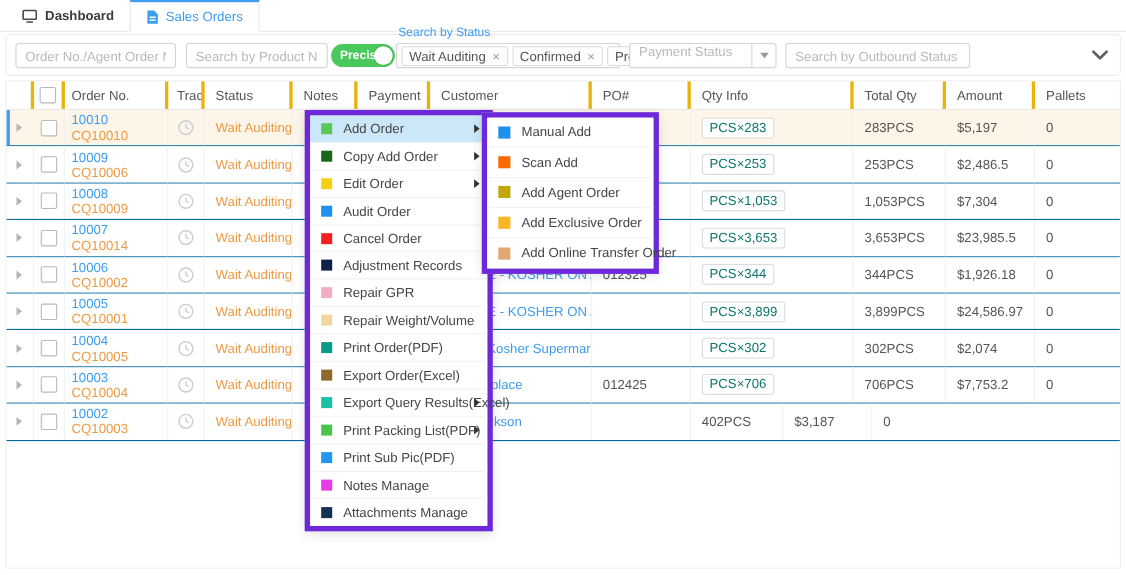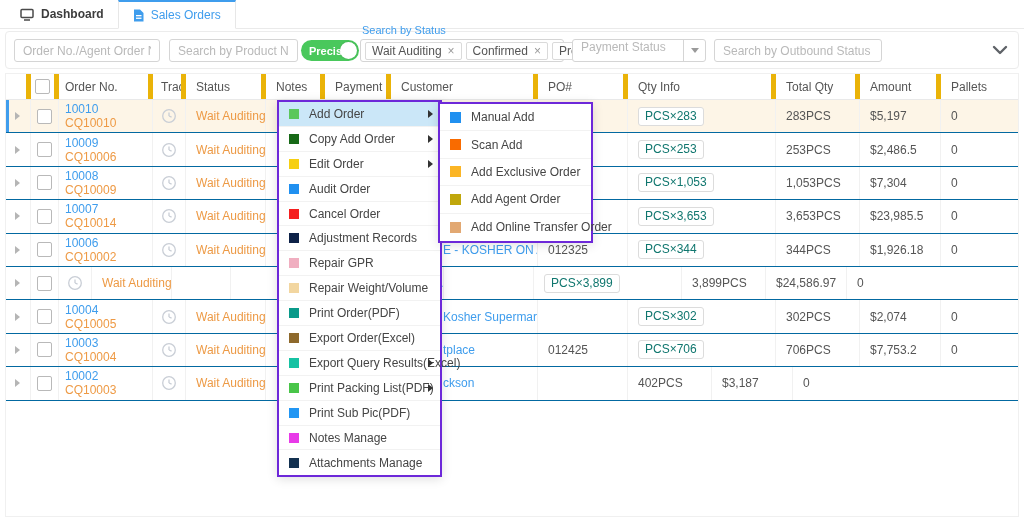--- a/index.html
+++ b/index.html
@@ -37,21 +37,21 @@
   .selectbox .ph{padding-left:8px;color:#b9b9b9;flex:1;white-space:nowrap;overflow:hidden}
   .selectbox .addon{width:22px;height:100%;border-left:1px solid #d5d5d5;display:flex;align-items:center;
           justify-content:center;box-sizing:border-box}
   .caret{width:0;height:0;border-left:4px solid transparent;border-right:4px solid transparent;border-top:5px solid #9a9a9a}
   #outbound-input{left:708px;width:168px}
   .collapse-chevron{position:absolute;right:10px;top:13px;cursor:pointer}
   
   .table-panel{position:absolute;left:5px;top:73px;width:1014px;height:444px;border:1px solid #f0f0f0;
           box-sizing:border-box;background:#fff}
   .thead{display:flex;height:25px;border-bottom:1px solid #e9e9e9}
-  .hc{box-sizing:border-box;border-right:5px solid #eab308;display:flex;align-items:center;
+  .hc{box-sizing:border-box;border-right:3px solid #eab308;display:flex;align-items:center;
           padding-left:10px;color:#555;white-space:nowrap;overflow:hidden}
   .trow{display:flex;height:32.4px;border-bottom:1px solid #0369a1;position:relative;background:#fff}
   .trow.hl{background:#fdf5e7}
   .trow.hl::before{content:"";position:absolute;left:0;top:0;width:3px;height:100%;background:#3f9ded}
   .c{box-sizing:border-box;border-right:1px solid #f1f1f1;display:flex;align-items:center;
           padding-left:10px;overflow:hidden;white-space:nowrap}
   .w-exp{width:25px;padding-left:9px}
   .w-cb{width:28px;padding-left:0;justify-content:center}
   .w-order{width:94px;padding-left:6px}
   .w-trace{width:33px;padding-left:8px}
@@ -67,21 +67,21 @@
   .exp-arrow{width:0;height:0;border-left:5px solid #b5b5b5;border-top:4px solid transparent;border-bottom:4px solid transparent;cursor:pointer}
   .cbx{width:13px;height:13px;border:1px solid #b9b9b9;border-radius:2px;background:#fff;cursor:pointer;flex:none}
   .c-order-inner{display:flex;flex-direction:column;justify-content:center;line-height:14px}
   .ono{color:#3f9ded;cursor:pointer;text-decoration:none}
   .ano{color:#ee9a45}
   .st-txt{color:#ed9a45}
   .cust-cell{padding-left:52px}
   .cust-link{color:#3f9ded;cursor:pointer;text-decoration:none}
   .qbadge{border:1px solid #dcdcdc;border-radius:3px;padding:2px 6px;background:#fff;color:#0f766e;line-height:13px}
   
-  .ctx{position:absolute;background:#e5e5e5;border:2px solid #6d28d9;box-shadow:0 2px 10px rgba(0,0,0,.13)}
+  .ctx{position:absolute;background:#e5e5e5;border:5px solid #6d28d9;box-shadow:0 2px 10px rgba(0,0,0,.13)}
   #ctx-menu{left:277px;top:100px;width:161px;z-index:10}
   #sub-menu{left:438px;top:102px;width:151px;z-index:11}
   .mitem{box-sizing:border-box;display:flex;align-items:center;padding:0 8px 0 10px;
           border-bottom:1px solid #f2f2f2;position:relative;cursor:pointer;background:#fff}
   #ctx-menu .mitem{height:24.9px}
   #sub-menu .mitem{height:27.4px}
   .mitem:last-child{border-bottom:none}
   .mitem.hl{background:#cbe7f8}
   .micon{width:10px;height:10px;margin-right:10px;flex:none}
   #sub-menu .micon{width:11px;height:11px}
@@ -386,20 +386,26 @@
       <span>0</span>
     </div>
   </div>
       <div class="trow">
     <div class="c w-exp">
       <span class="exp-arrow"></span>
     </div>
     <div class="c w-cb">
       <span class="cbx"></span>
     </div>
+    <div class="c w-order">
+      <span class="c-order-inner">
+        <a class="ono">10005</a>
+        <span class="ano">CQ10001</span>
+      </span>
+    </div>
     <div class="c w-trace">
       <svg width="16" height="16">
         <circle cx="8" cy="8" r="6.3" fill="none" stroke="#c9ced6" stroke-width="1.3"></circle>
         <line x1="8" y1="8" x2="8" y2="4.6" stroke="#c9ced6" stroke-width="1.3"></line>
         <line x1="8" y1="8" x2="10.6" y2="9.2" stroke="#c9ced6" stroke-width="1.3"></line>
       </svg>
     </div>
     <div class="c w-status">
       <span class="st-txt">Wait Auditing</span>
     </div>
@@ -638,27 +644,27 @@
     <span class="micon" style="background: rgb(32, 144, 240);"></span>
     <span class="mlabel">Manual Add</span>
 
   </div>
     <div class="mitem">
     <span class="micon" style="background: rgb(249, 107, 0);"></span>
     <span class="mlabel">Scan Add</span>
 
   </div>
     <div class="mitem">
+    <span class="micon" style="background: rgb(192, 167, 12);"></span>
+    <span class="mlabel">Add Agent Order</span>
+
+  </div>
+    <div class="mitem">
     <span class="micon" style="background: rgb(251, 181, 37);"></span>
     <span class="mlabel">Add Exclusive Order</span>
 
   </div>
     <div class="mitem">
-    <span class="micon" style="background: rgb(192, 167, 12);"></span>
-    <span class="mlabel">Add Agent Order</span>
-
-  </div>
-    <div class="mitem">
     <span class="micon" style="background: rgb(226, 168, 114);"></span>
     <span class="mlabel">Add Online Transfer Order</span>
 
   </div>
   </div>
 
 </body></html>

